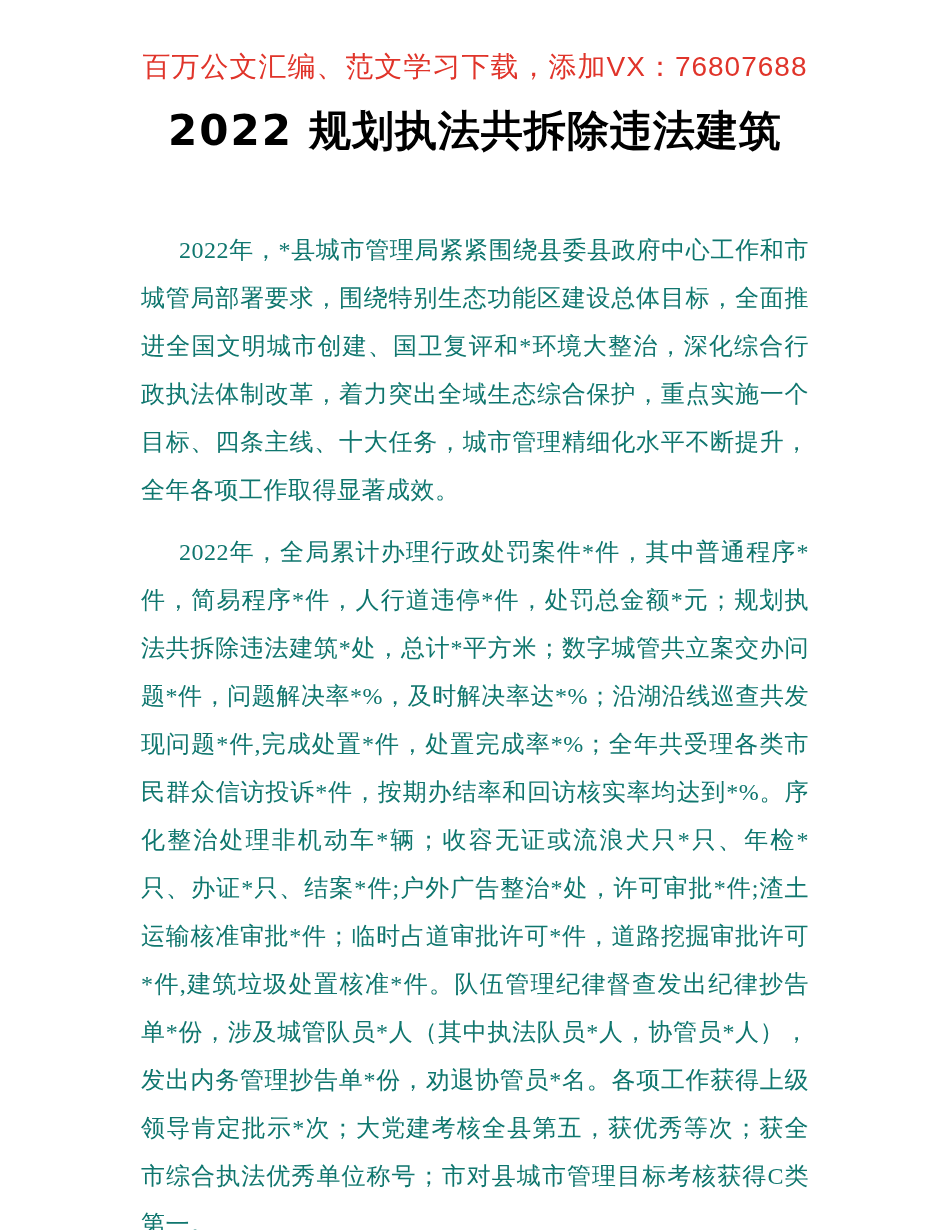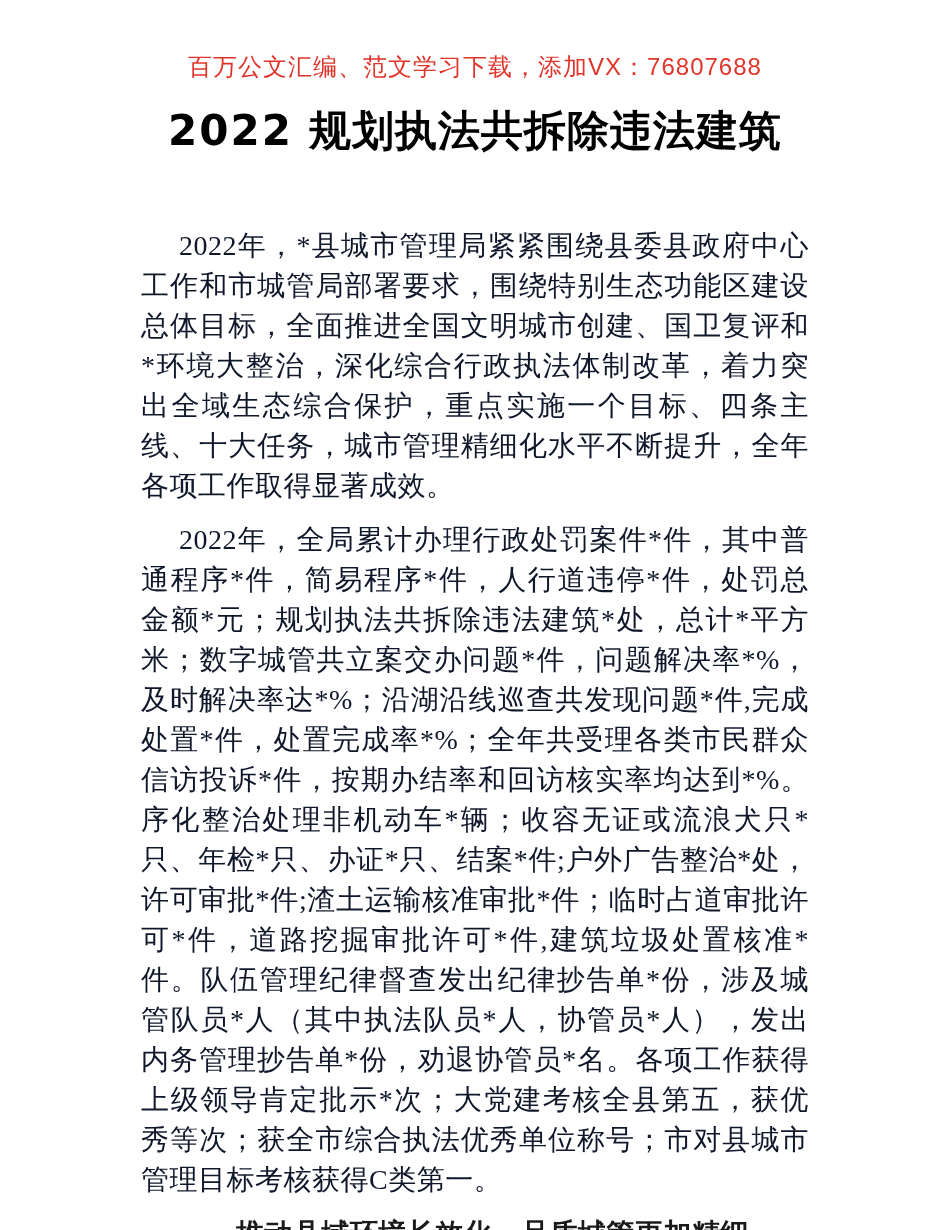--- a/index.html
+++ b/index.html
@@ -15,21 +15,21 @@
     overflow: hidden;
     font-family: "Liberation Serif", "DejaVu Serif", serif;
   }
   .watermark {
     position: absolute;
     top: 54px;
     left: 0;
     width: 100%;
     text-align: center;
     font-family: "Liberation Sans", "DejaVu Sans", sans-serif;
-    font-size: 24px;
+    font-size: 28px;
     line-height: 26px;
     letter-spacing: 1px;
     color: #e0342a;
   }
   .doc-title {
     position: absolute;
     top: 104px;
     left: 0;
     width: 100%;
     margin: 0;
@@ -51,23 +51,23 @@
     letter-spacing: 1px;
   }
   .body-column {
     position: absolute;
     top: 226px;
     left: 141px;
     width: 668px;
   }
   .body-para {
     margin: 0 0 14px 0;
-    font-size: 28px;
-    line-height: 40px;
-    color: #0f172a;
+    font-size: 24px;
+    line-height: 48px;
+    color: #0f766e;
     text-align: justify;
     text-indent: 38px;
     letter-spacing: 0.5px;
   }
   .section-heading {
     margin: 4px 0 0 0;
     font-family: "Liberation Sans", "DejaVu Sans", sans-serif;
     font-size: 28px;
     line-height: 40px;
     font-weight: bold;

